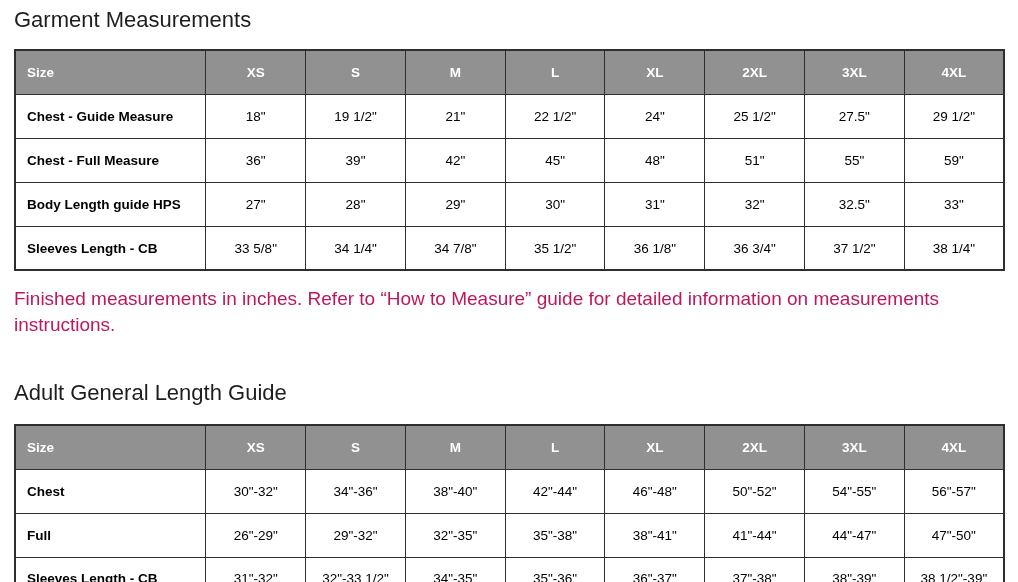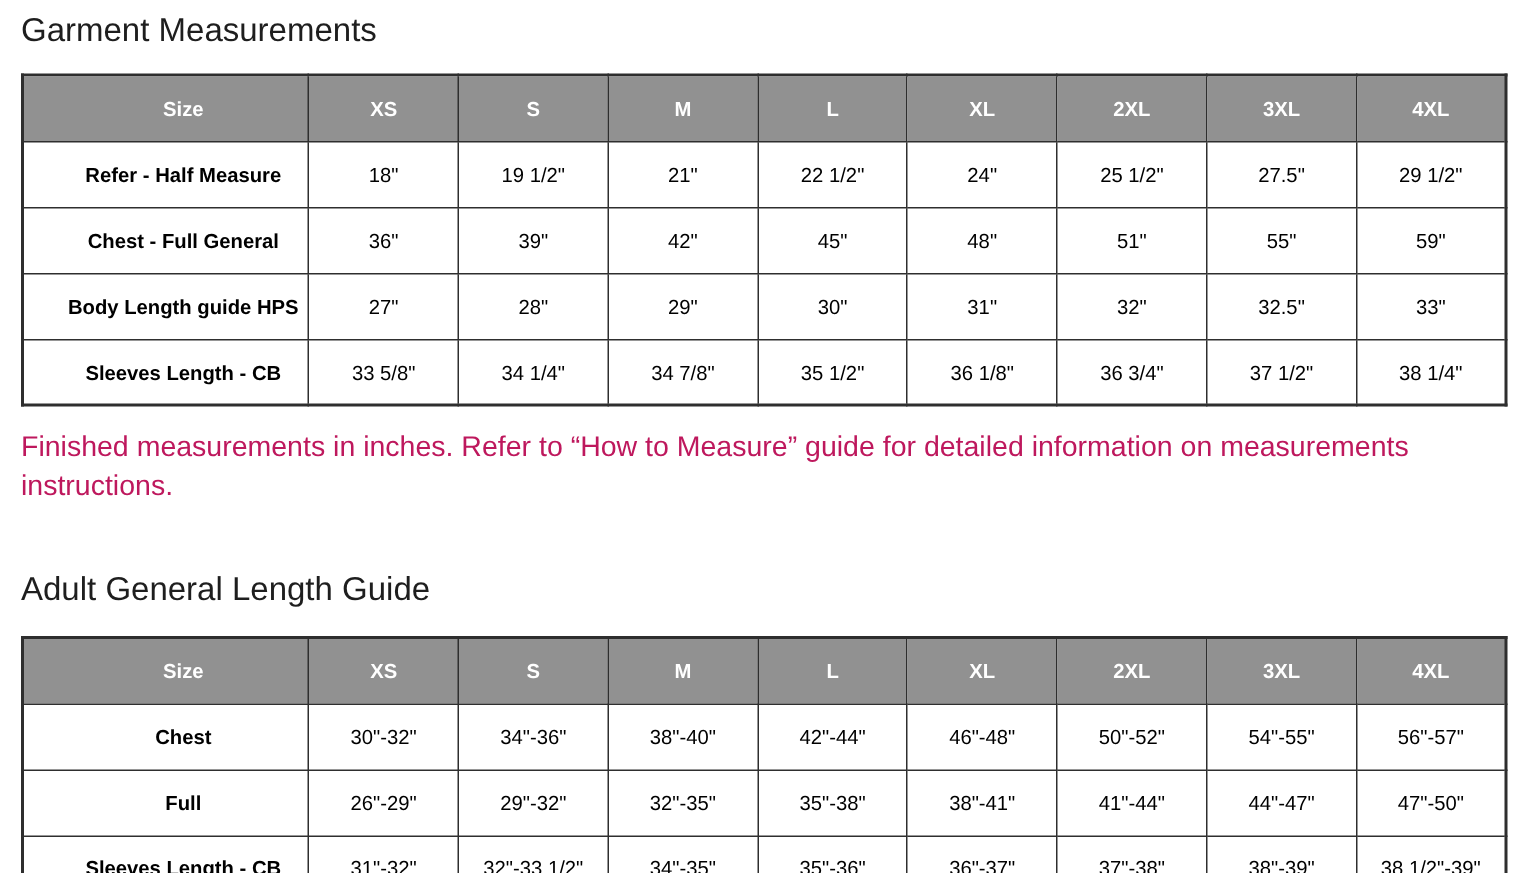--- a/index.html
+++ b/index.html
@@ -47,22 +47,22 @@
   }
   table.size-table th {
     background: var(--header-bg);
     color: var(--header-text);
     font-weight: bold;
     height: 44px;
   }
   table.size-table td { height: 44px; }
   table.size-table .label-col {
     width: 19.3%;
-    text-align: center;
-    padding-left: 25px;
+    text-align: left;
+    padding-left: 11px;
   }
   table.size-table td.row-label { font-weight: bold; }
   p.note {
     font-size: 19px;
     color: #be185d;
     margin: 15px 0 0 0;
     line-height: 1.35;
   }
 </style>
 </head>
@@ -81,32 +81,32 @@
           <th>M</th>
           <th>L</th>
           <th>XL</th>
           <th>2XL</th>
           <th>3XL</th>
           <th>4XL</th>
         </tr>
       </thead>
       <tbody>
         <tr>
-          <td class="row-label label-col">Refer - Half Measure</td>
+          <td class="row-label label-col">Chest - Guide Measure</td>
           <td>18"</td>
           <td>19 1/2"</td>
           <td>21"</td>
           <td>22 1/2"</td>
           <td>24"</td>
           <td>25 1/2"</td>
           <td>27.5"</td>
           <td>29 1/2"</td>
         </tr>
         <tr>
-          <td class="row-label label-col">Chest - Full General</td>
+          <td class="row-label label-col">Chest - Full Measure</td>
           <td>36"</td>
           <td>39"</td>
           <td>42"</td>
           <td>45"</td>
           <td>48"</td>
           <td>51"</td>
           <td>55"</td>
           <td>59"</td>
         </tr>
         <tr>

